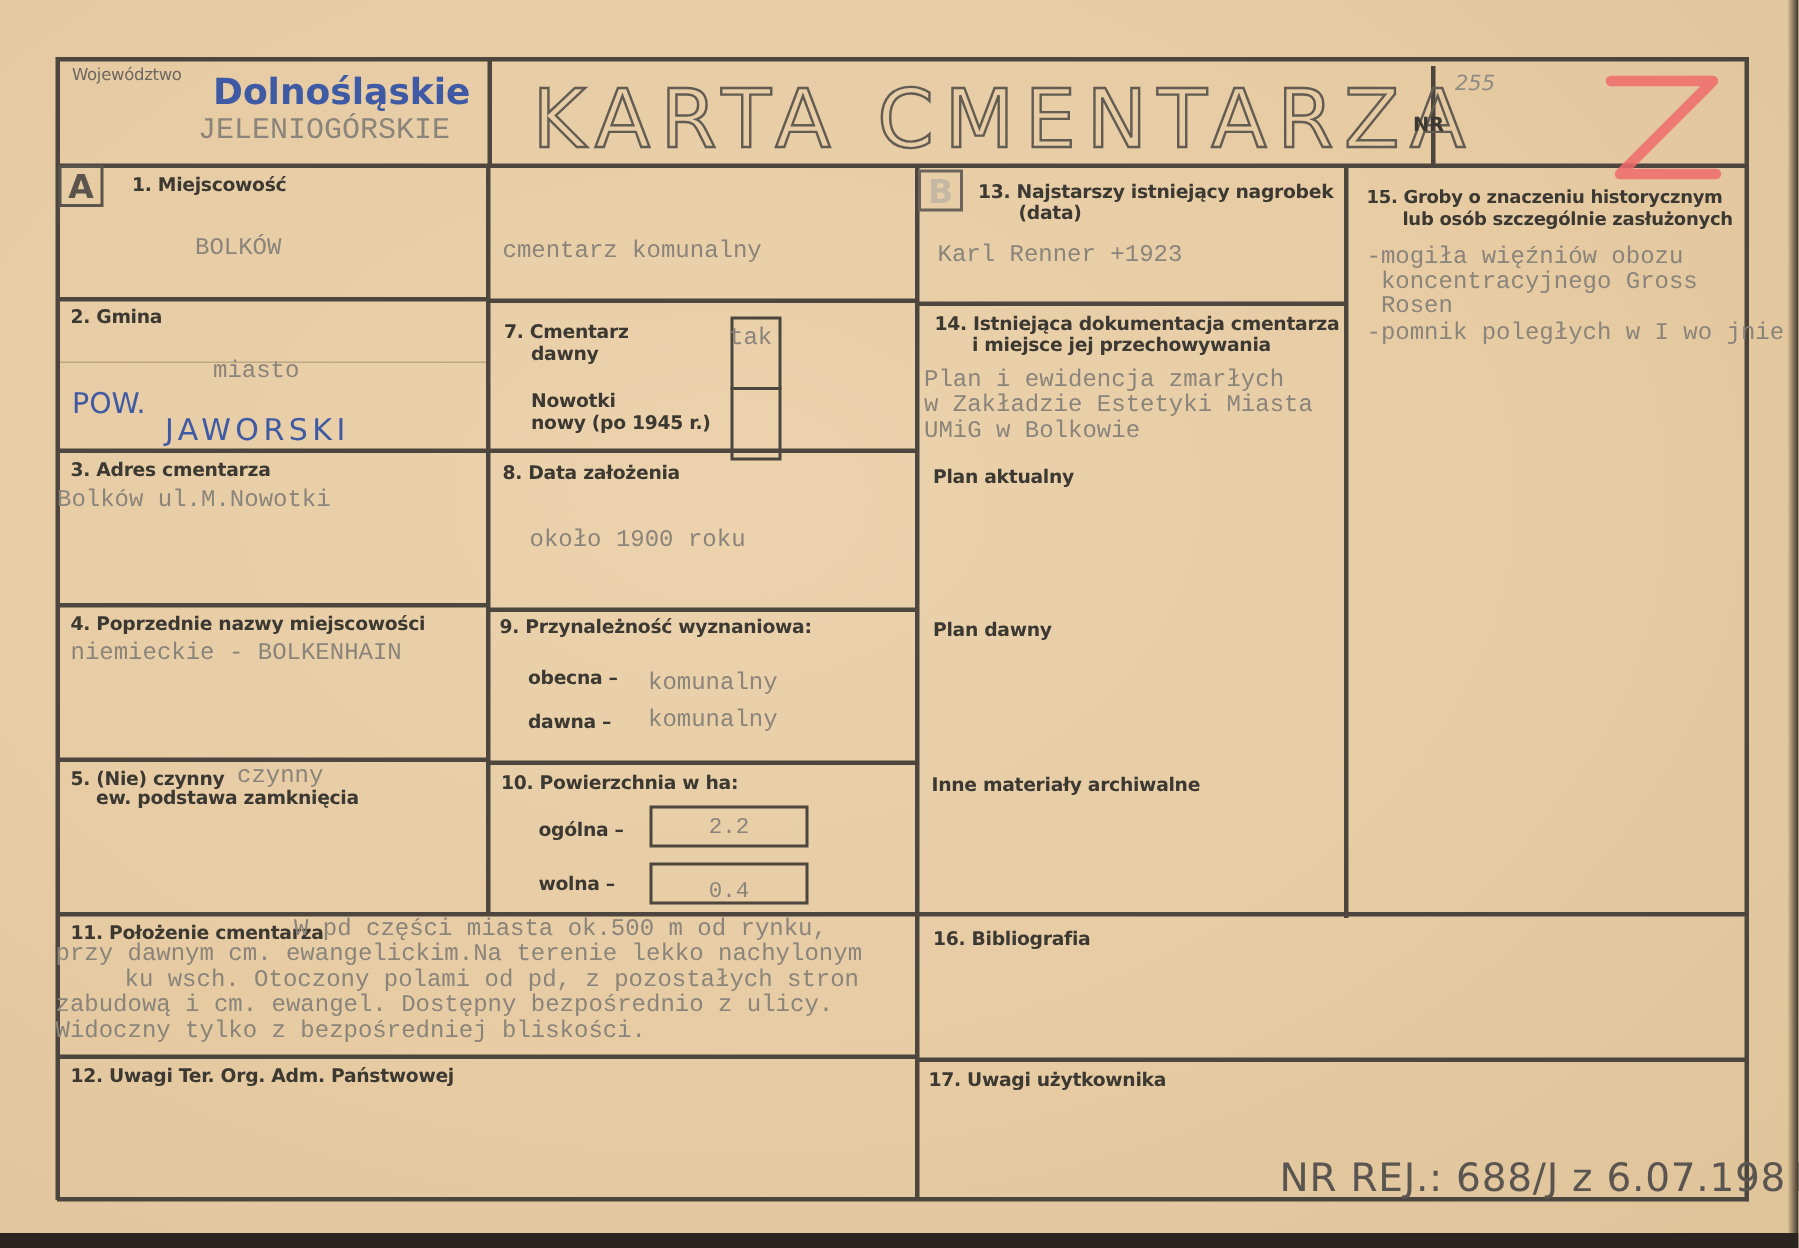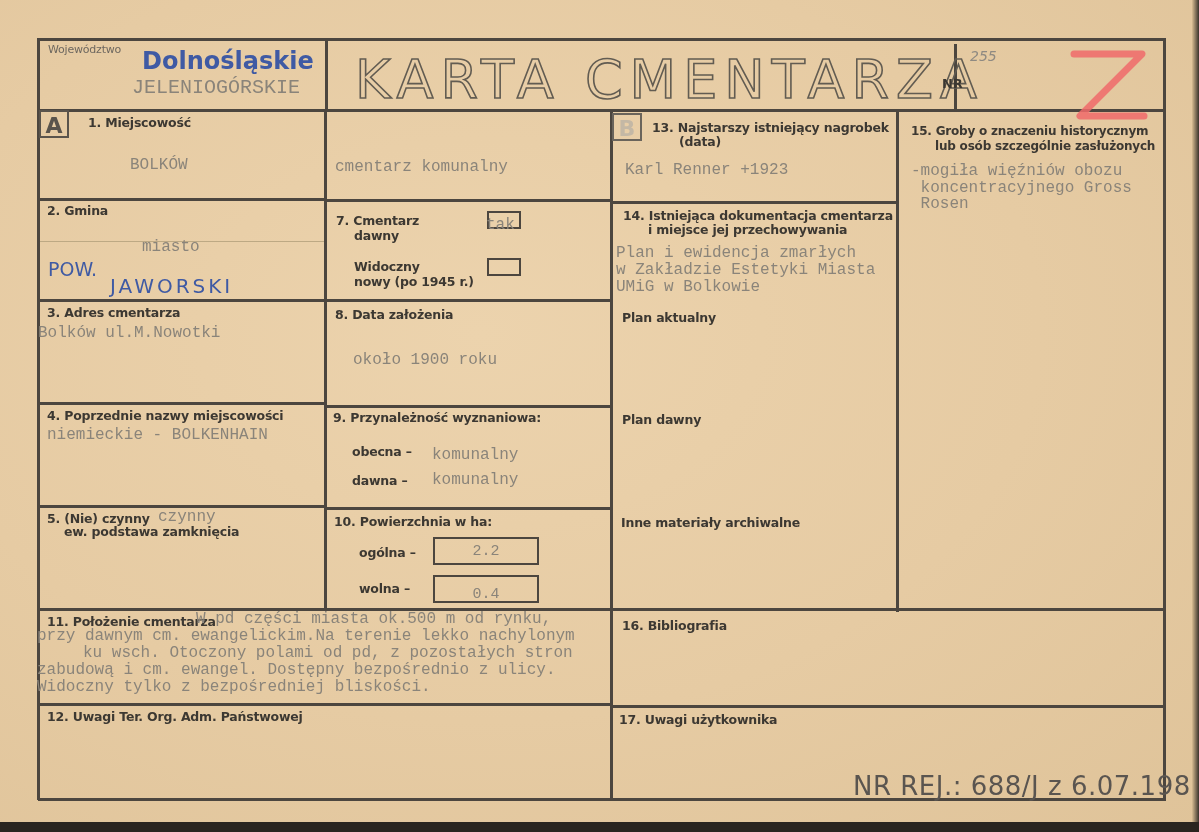--- a/index.html
+++ b/index.html
@@ -36,21 +36,21 @@
     font-size:54px; letter-spacing:7px; color:transparent;
     -webkit-text-stroke:1.6px #625c52; font-weight:normal; line-height:60px;
   }
   .section-box {
     position:absolute; width:30px; height:28px; border:2.5px solid #5a544c;
     font-family:"DejaVu Sans", sans-serif; font-weight:bold; font-size:22px;
     color:#5a544c; text-align:center; line-height:28px; box-sizing:border-box;
   }
   .section-box.light { color:#c4b8a5; border-color:#6a645b; }
   .checkbox {
-    position:absolute; width:34px; height:18px; border:2.5px solid #4c463f; box-sizing:border-box;
+    position:absolute; width:34px; height:49px; border:2.5px solid #4c463f; box-sizing:border-box;
   }
   .valbox {
     position:absolute; border:2.5px solid #4c463f; box-sizing:border-box;
     font-family:"Liberation Mono", monospace; font-size:15px; color:#8a847a;
     text-align:center;
   }
   .red-z {
     position:absolute; left:1070px; top:46px; width:80px; height:78px;
   }
   .hand {
@@ -124,21 +124,21 @@
   <div class="tw" style="left:158px;top:509px;">czynny</div>
   <div class="lbl" style="left:64px;top:524px;">ew. podstawa zamknięcia</div>
 
   <div class="tw" style="left:335px;top:159px;">cmentarz komunalny</div>
 
   <div class="lbl" style="left:336px;top:213px;">7. Cmentarz</div>
   <div class="lbl" style="left:354px;top:228px;">dawny</div>
   <div class="checkbox" style="left:487px;top:211px;">
     <span class="tw" style="left:-3px;top:4px;">tak</span>
   </div>
-  <div class="lbl" style="left:354px;top:259px;">Widoczny</div>
+  <div class="lbl" style="left:354px;top:259px;">Nowotki</div>
   <div class="lbl" style="left:354px;top:274px;">nowy (po 1945 r.)</div>
   <div class="checkbox" style="left:487px;top:258px;"></div>
 
   <div class="lbl" style="left:335px;top:307px;">8. Data założenia</div>
   <div class="tw" style="left:353px;top:352px;">około 1900 roku</div>
 
   <div class="lbl" style="left:333px;top:410px;">9. Przynależność wyznaniowa:</div>
   <div class="lbl" style="left:352px;top:444px;">obecna –</div>
   <div class="tw" style="left:432px;top:447px;">komunalny</div>
   <div class="lbl" style="left:352px;top:473px;">dawna –</div>
@@ -171,20 +171,21 @@
   <div class="tw" style="left:616px;top:279px;">UMiG w Bolkowie</div>
   <div class="lbl" style="left:622px;top:310px;">Plan aktualny</div>
   <div class="lbl" style="left:622px;top:412px;">Plan dawny</div>
   <div class="lbl" style="left:621px;top:515px;">Inne materiały archiwalne</div>
 
   <div class="lbl" style="left:911px;top:124px;font-size:12px;">15. Groby o znaczeniu historycznym</div>
   <div class="lbl" style="left:935px;top:139px;font-size:12px;">lub osób szczególnie zasłużonych</div>
   <div class="tw" style="left:911px;top:163px;">-mogiła więźniów obozu</div>
   <div class="tw" style="left:911px;top:180px;"> koncentracyjnego Gross</div>
   <div class="tw" style="left:911px;top:196px;"> Rosen</div>
+  <div class="tw" style="left:911px;top:214px;">-pomnik poległych w I wo jnie</div>
 
   <div class="lbl" style="left:622px;top:618px;">16. Bibliografia</div>
 
   <div class="lbl" style="left:619px;top:712px;">17. Uwagi użytkownika</div>
   <div class="hand" style="left:853px;top:771px;font-size:26px;font-style:normal;letter-spacing:0.5px;">NR REJ.: 688/J z 6.07.1981</div>
 
 </div>
 
 <div class="right-strip"></div>
 <div class="bottom-strip"></div>

